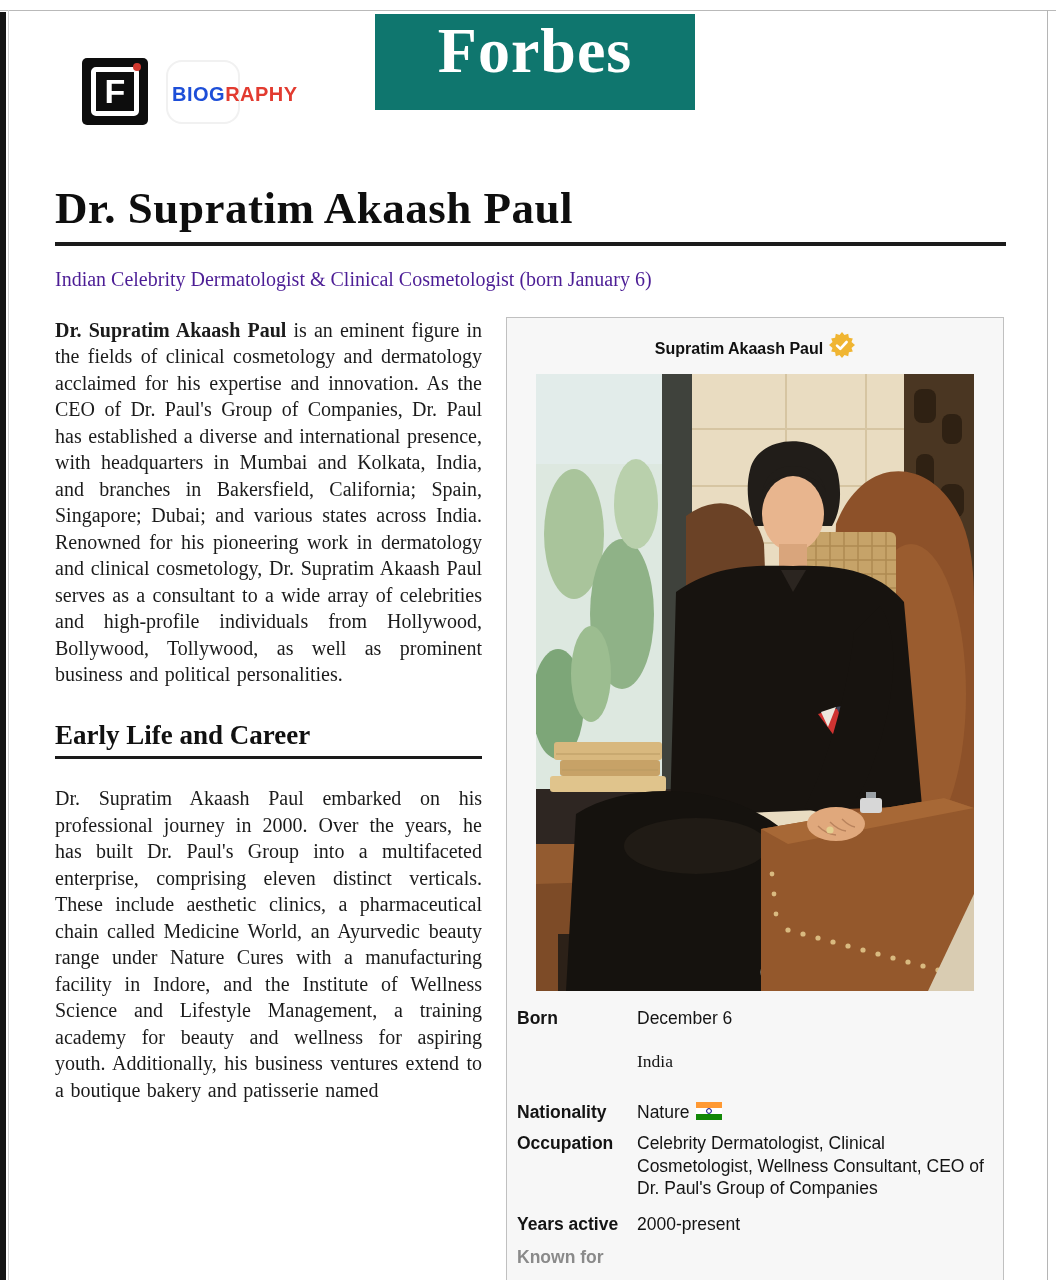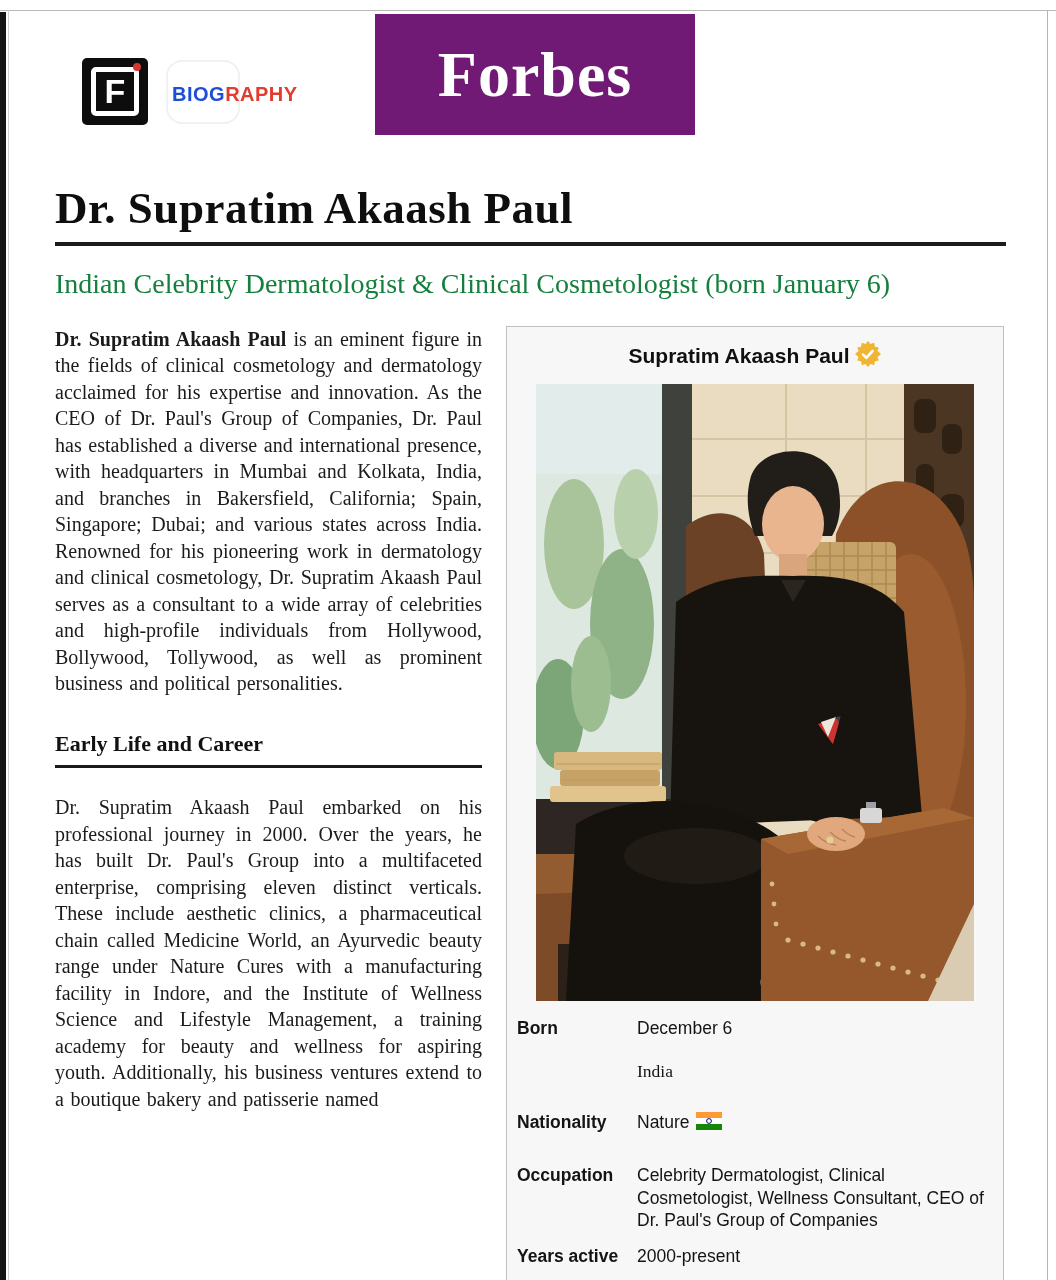--- a/index.html
+++ b/index.html
@@ -19,49 +19,49 @@
   .bio-logo { position:absolute; left:82px; top:58px; width:260px; height:70px; }
   .f-square { position:absolute; left:0; top:0; width:66px; height:67px; background:#0d0d0d; border-radius:5px; }
   .f-frame { position:absolute; left:9px; top:9px; right:9px; bottom:9px; border:5px solid #fff; border-radius:5px;
              display:flex; align-items:center; justify-content:center; }
   .f-letter { font-family:"Liberation Sans", sans-serif; font-weight:bold; font-size:34px; color:#fff; }
   .f-dot { position:absolute; right:7px; top:5px; width:8px; height:8px; border-radius:50%; background:#d2392f; }
   .bio-ghost { position:absolute; left:84px; top:2px; width:74px; height:64px; border:2px solid #f1f1f1; border-radius:16px; }
   .bio-word { position:absolute; left:90px; top:25px; font-family:"Liberation Sans", sans-serif;
               font-weight:bold; font-size:20px; letter-spacing:0.5px; }
   .bio-word .g { color:#1d4ed8; } .bio-word .r { color:#e23b30; }
-  .forbes-box { position:absolute; left:375px; top:14px; width:320px; height:121px; background:#701a75;
-                display:flex; align-items:center; justify-content:center; }
+  .forbes-box { position:absolute; left:375px; top:14px; width:320px; height:96px; background:#0f766e;
+                display:flex; justify-content:center; }
   .forbes-text { color:#fff; font-family:"Liberation Serif", serif; font-weight:bold; font-size:64px; letter-spacing:1px; }
 
   
   .content { margin:0 50px 0 55px; width:951px; }
   .page-title { font-size:45px; font-weight:bold; color:#0e0e0e; letter-spacing:0.5px; margin-top:34px; line-height:1.1; }
   .title-rule { height:4px; background:#1b1b1b; margin-top:8px; }
-  .subtitle { font-size:28px; margin-top:22px; color:#15803d; }
+  .subtitle { font-size:20px; margin-top:22px; color:#4c1d95; }
 
   
   .main { display:flex; gap:24px; margin-top:26px; align-items:flex-start; }
   .article-col { width:427px; flex:none; font-size:20px; line-height:26.5px; text-align:justify; word-spacing:1.5px; color:#1b1b1b; }
   .article-col .b { font-weight:bold; }
-  .section-heading { font-size:22px; font-weight:bold; color:#111; border-bottom:3px solid #1a1a1a;
+  .section-heading { font-size:27px; font-weight:bold; color:#111; border-bottom:3px solid #1a1a1a;
                      padding-bottom:8px; margin:34px 0 26px; text-align:left; word-spacing:normal; }
   
   .infobox { flex:none; width:498px; background:#f7f7f7; border:1px solid #c0c0c0; padding:8px 10px 14px;
              font-family:"Liberation Sans", sans-serif; color:#141414; }
-  .infobox-title { text-align:center; font-weight:bold; font-size:21px; margin:6px 0 12px; color:#101010; }
+  .infobox-title { text-align:center; font-weight:bold; font-size:16px; margin:6px 0 12px; color:#101010; }
   .badge { display:inline-block; vertical-align:-4px; margin-left:6px; }
   .photo-wrap { width:438px; margin:0 auto; }
   .rows { margin-top:12px; font-size:17.5px; line-height:1.3; }
   .row { display:flex; }
   .row .label { width:120px; flex:none; font-weight:bold; }
   .row .value { flex:1; }
   .row-born { margin-bottom:28px; }
   .row-born .place { margin-top:21px;font-family:Liberation Serif, serif; }
-  .row-nationality { margin-bottom:28px; }
+  .row-nationality { margin-bottom:6px; }
   .row-occupation { margin-bottom:13px; }
   .row-years { margin-bottom:10px; }
   .row-known { color:#8a8a8a; }
   .flag { display:inline-block; vertical-align:-2px; margin-left:6px; }
 </style>
 </head>
 <body>
 
 <div class="page">
   <div class="edge-black"></div>

